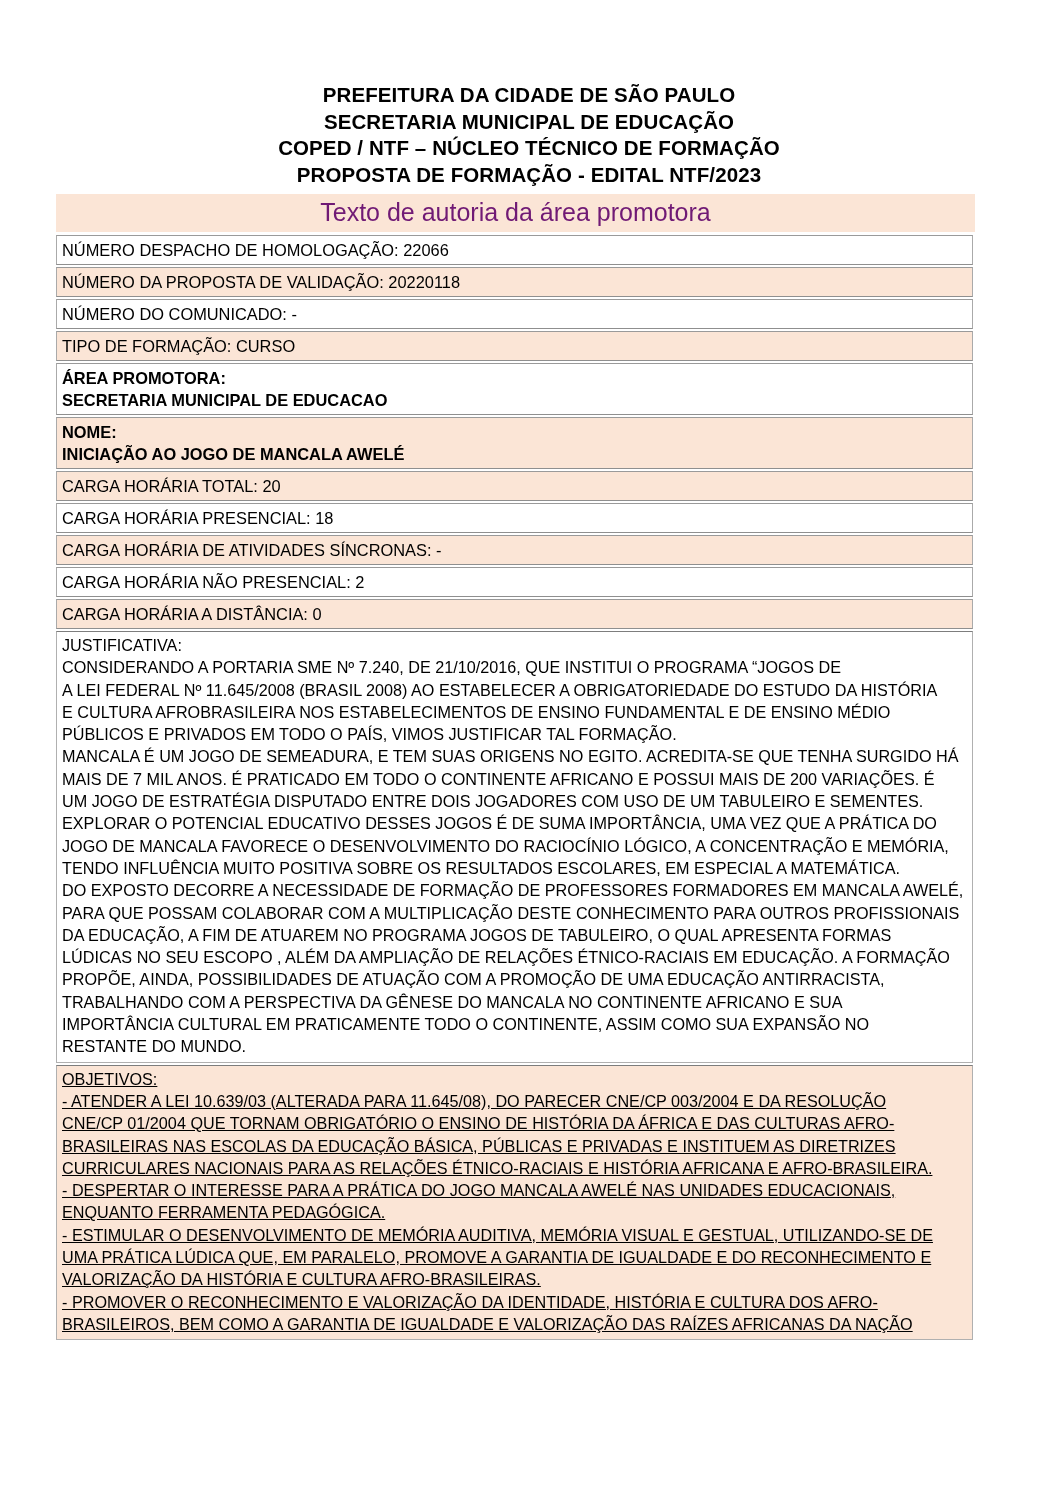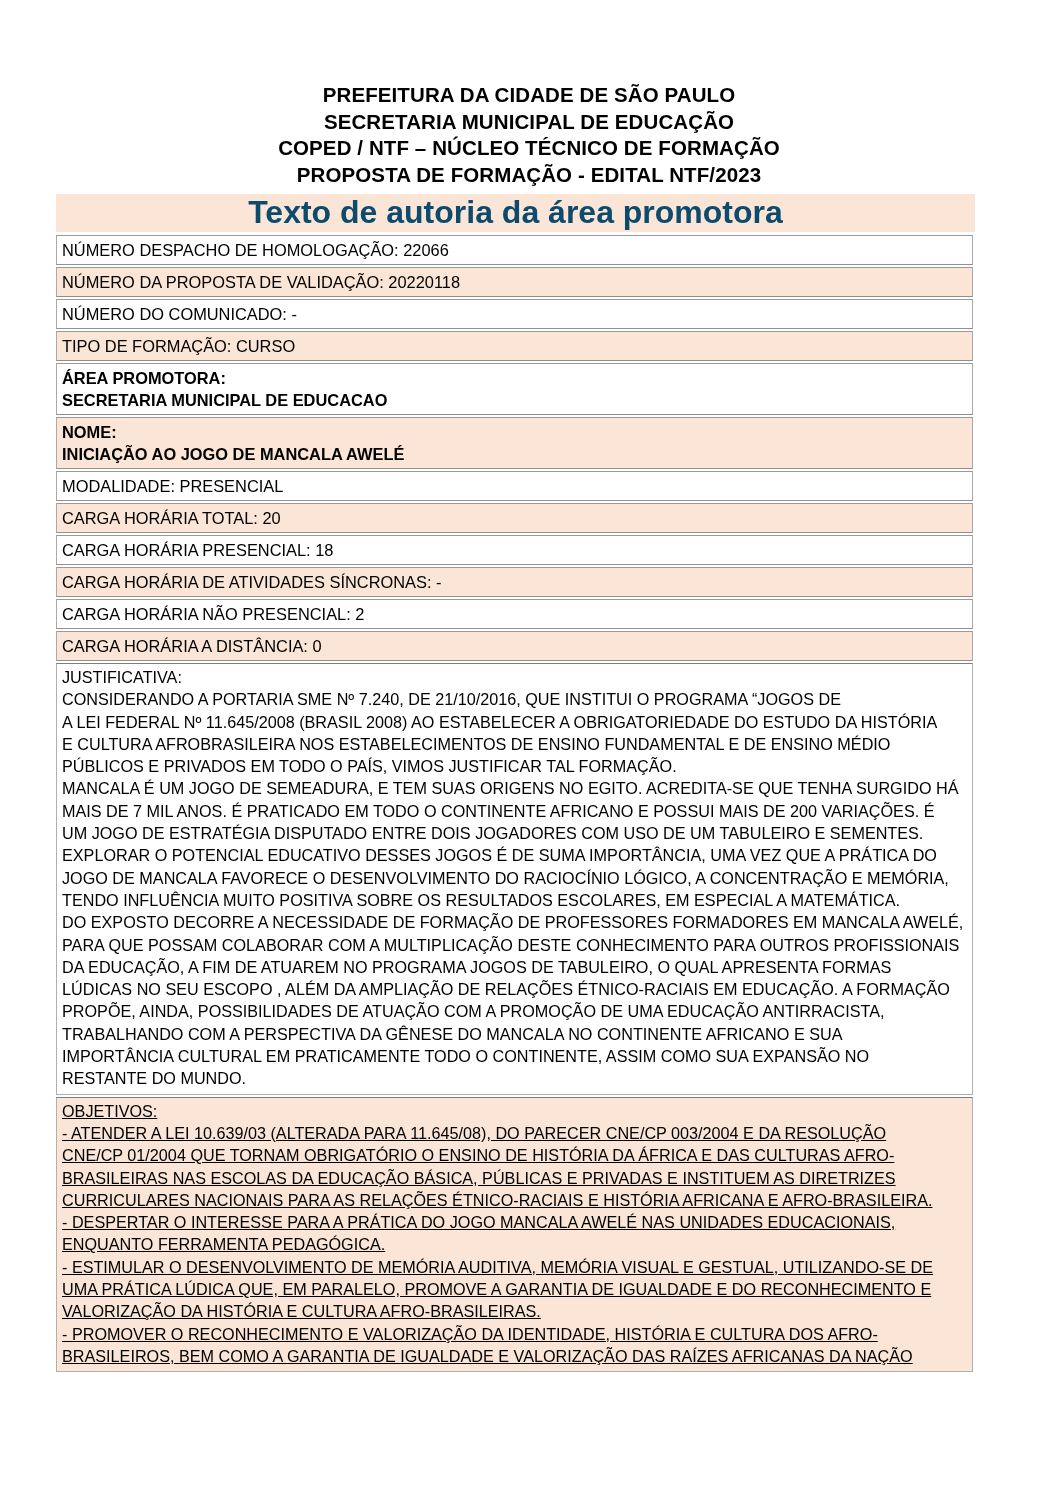--- a/index.html
+++ b/index.html
@@ -38,23 +38,23 @@
   
   .title-band {
     width: 919px;
     margin: 6px 0 0 56px;
     background: #FBE5D6;
     text-align: center;
     padding: 3px 0 5px 0;
     box-sizing: border-box;
   }
   .title-band span {
-    font-size: 32px;
-    font-weight: bold;
-    color: #0c4a6e;
+    font-size: 25px;
+    font-weight: normal;
+    color: #701a75;
     line-height: 30px;
   }
 
   
   .fields {
     margin: 3px 0 0 56px;
     width: 817px;
   }
   .row {
     box-sizing: border-box;
@@ -107,21 +107,20 @@
     <span>Texto de autoria da área promotora</span>
   </div>
 
   <div class="fields" id="fields-host">
       <div class="row"><span>NÚMERO DESPACHO DE HOMOLOGAÇÃO:  22066</span></div>
       <div class="row shaded"><span>NÚMERO DA PROPOSTA DE VALIDAÇÃO:  20220118</span></div>
       <div class="row"><span>NÚMERO DO COMUNICADO:   -</span></div>
       <div class="row shaded"><span>TIPO DE FORMAÇÃO: CURSO</span></div>
       <div class="row bold"><span>ÁREA PROMOTORA:</span><span class="l2">SECRETARIA MUNICIPAL DE EDUCACAO</span></div>
       <div class="row shaded bold"><span>NOME:</span><span class="l2">INICIAÇÃO AO JOGO DE MANCALA AWELÉ</span></div>
-      <div class="row"><span>MODALIDADE: PRESENCIAL</span></div>
       <div class="row shaded"><span>CARGA HORÁRIA TOTAL: 20</span></div>
       <div class="row"><span>CARGA HORÁRIA PRESENCIAL: 18</span></div>
       <div class="row shaded"><span>CARGA HORÁRIA DE ATIVIDADES SÍNCRONAS:  -</span></div>
       <div class="row"><span>CARGA HORÁRIA NÃO PRESENCIAL: 2</span></div>
       <div class="row shaded"><span>CARGA HORÁRIA A DISTÂNCIA: 0</span></div>
     </div>
 
   <div class="block" id="justificativa-host">
       <span class="ln">JUSTIFICATIVA:</span>
       <span class="ln">CONSIDERANDO A PORTARIA SME Nº 7.240, DE 21/10/2016, QUE INSTITUI O PROGRAMA “JOGOS DE</span>

